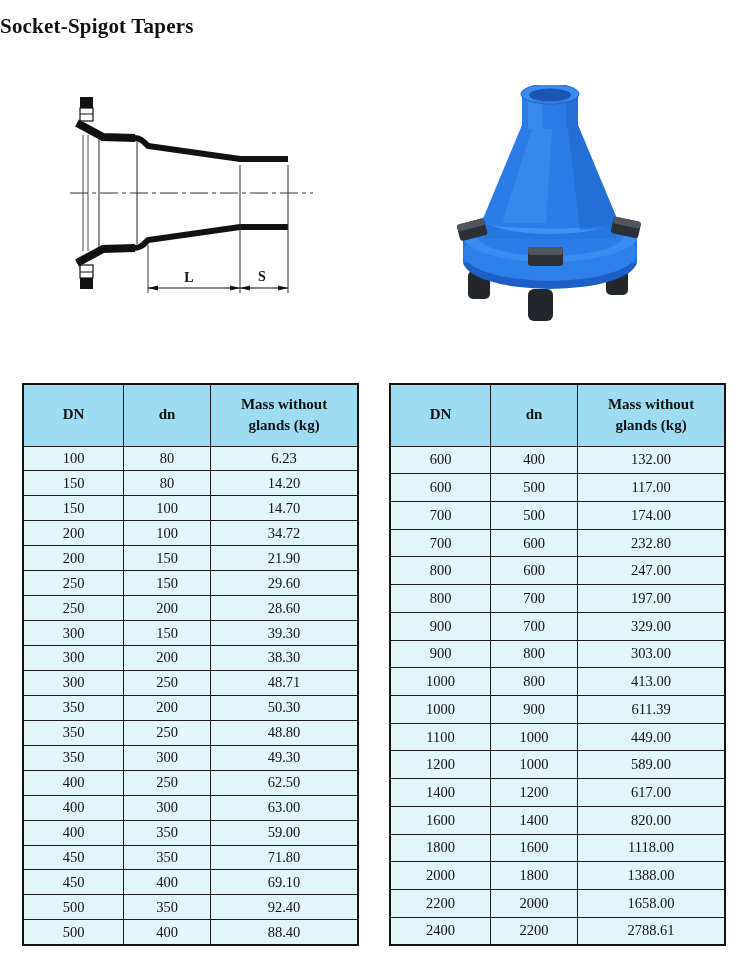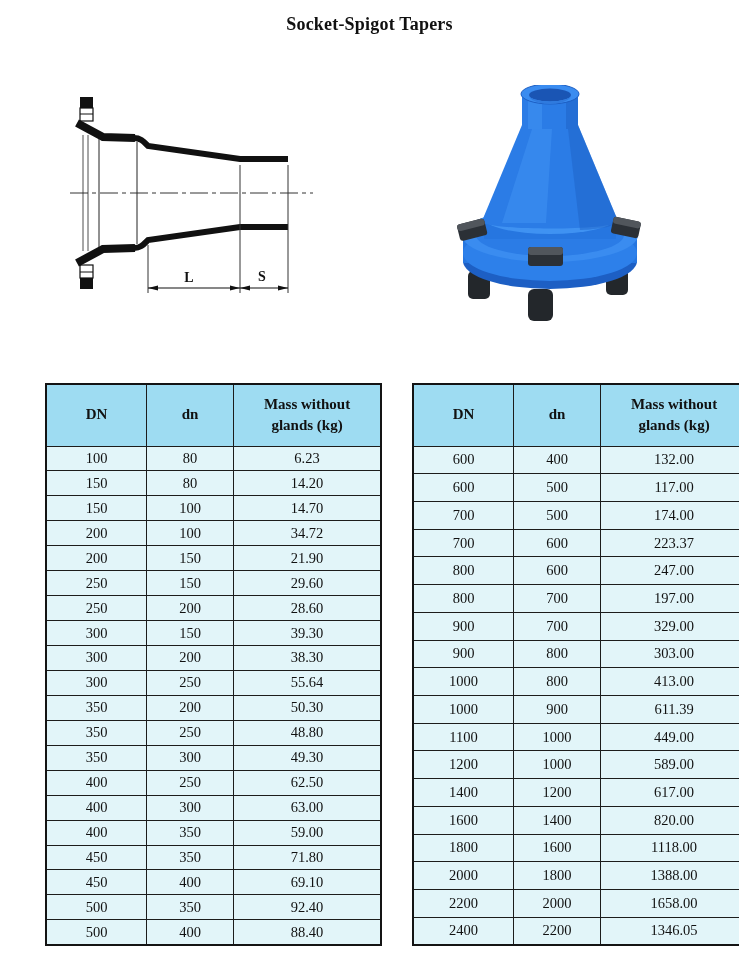--- a/index.html
+++ b/index.html
@@ -11,22 +11,21 @@
     background: #ffffff;
     font-family: "Liberation Serif", "DejaVu Serif", serif;
     color: #111111;
     overflow: hidden;
   }
   .title {
     position: absolute;
     top: 14px;
     left: 0;
     width: 100%;
-    text-align: center;
-    font-size: 18px;
+    font-size: 21px;
     font-weight: bold;
     letter-spacing: 0.2px;
   }
   .drawing-wrap {
     position: absolute;
     left: 55px;
     top: 85px;
     width: 300px;
     height: 230px;
   }
@@ -46,21 +45,21 @@
     table-layout: fixed;
     font-family: "Liberation Serif", "DejaVu Serif", serif;
   }
   .table-left  { left: 22px; }
   .table-right { left: 389px; }
   .data-table th, .data-table td {
     border: 1.5px solid #1c1c1c;
     text-align: center;
     vertical-align: middle;
   }
-  .data-table { border: 2.5px solid #141414; margin-left: 23px; }
+  .data-table { border: 2.5px solid #141414; }
   .data-table th {
     background: #9edcf2;
     height: 62px;
     font-size: 15px;
     font-weight: bold;
     line-height: 1.45;
   }
   .data-table td {
     background: #e2f5f9;
     font-size: 14.5px;
@@ -219,21 +218,21 @@
           <td>39.30</td>
         </tr>
         <tr>
           <td>300</td>
           <td>200</td>
           <td>38.30</td>
         </tr>
         <tr>
           <td>300</td>
           <td>250</td>
-          <td>55.64</td>
+          <td>48.71</td>
         </tr>
         <tr>
           <td>350</td>
           <td>200</td>
           <td>50.30</td>
         </tr>
         <tr>
           <td>350</td>
           <td>250</td>
           <td>48.80</td>
@@ -309,21 +308,21 @@
           <td>117.00</td>
         </tr>
         <tr>
           <td>700</td>
           <td>500</td>
           <td>174.00</td>
         </tr>
         <tr>
           <td>700</td>
           <td>600</td>
-          <td>223.37</td>
+          <td>232.80</td>
         </tr>
         <tr>
           <td>800</td>
           <td>600</td>
           <td>247.00</td>
         </tr>
         <tr>
           <td>800</td>
           <td>700</td>
           <td>197.00</td>
@@ -379,18 +378,18 @@
           <td>1388.00</td>
         </tr>
         <tr>
           <td>2200</td>
           <td>2000</td>
           <td>1658.00</td>
         </tr>
         <tr>
           <td>2400</td>
           <td>2200</td>
-          <td>1346.05</td>
+          <td>2788.61</td>
         </tr>
       </tbody>
   </table>
 
 </div>
 
 </body></html>

